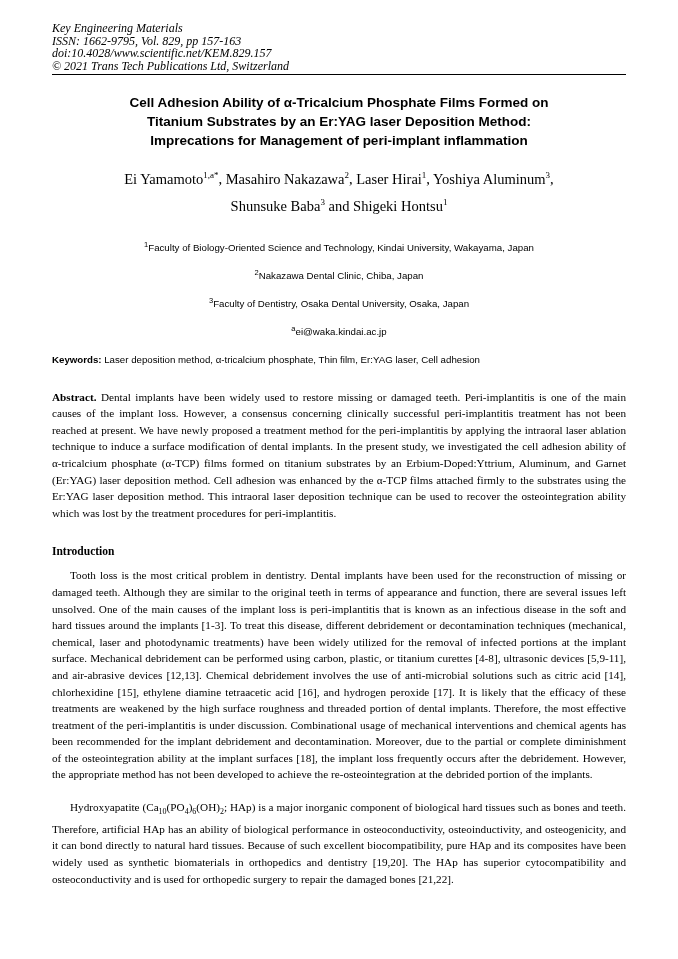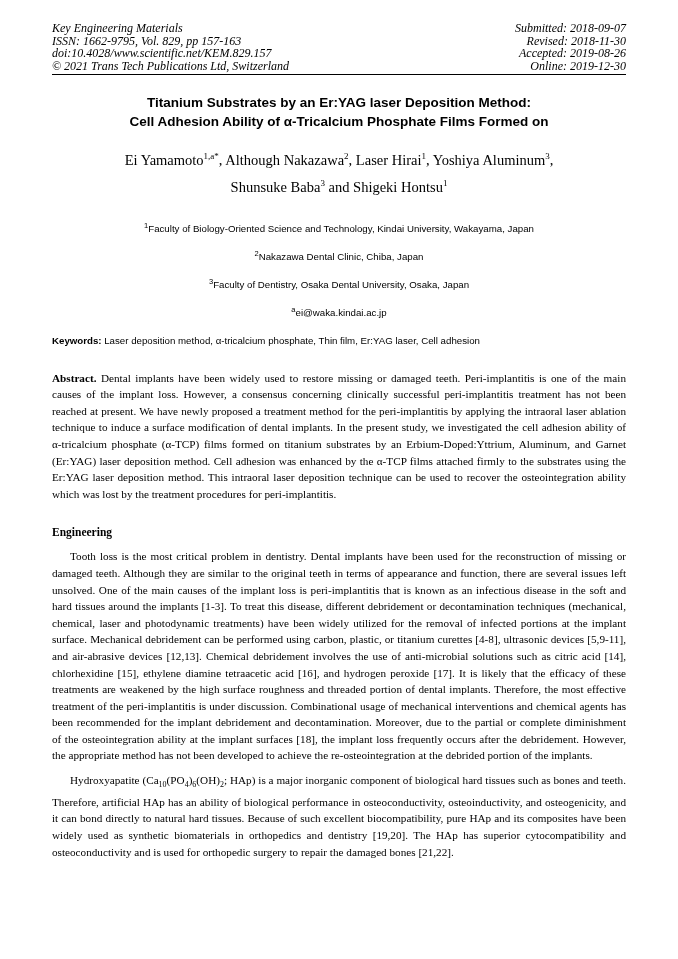--- a/index.html
+++ b/index.html
@@ -112,55 +112,50 @@
     margin-top: 8px;
     font-size: 11.2px;
     line-height: 16.6px;
     text-align: justify;
   }
   .body-text p {
     margin: 0;
     text-indent: 18px;
   }
   .body-text p + p {
-    margin-top: 8px;
+    margin-top: 16px;
   }
   sub {
     font-size: 8px;
     vertical-align: sub;
   }
 </style>
 </head>
 <body>
 
 <div class="page">
 
   <div class="header">
     <div class="header-left">
       <div>Key Engineering Materials</div>
       <div>ISSN: 1662-9795, Vol. 829, pp 157-163</div>
       <div>doi:10.4028/www.scientific.net/KEM.829.157</div>
       <div>© 2021 Trans Tech Publications Ltd, Switzerland</div>
     </div>
-    <div class="header-right">
-      <div>Submitted: 2018-09-07</div>
-      <div>Revised: 2018-11-30</div>
-      <div>Accepted: 2019-08-26</div>
-      <div>Online: 2019-12-30</div>
-    </div>
   </div>
 
   <div class="title">
+    <span class="title-line">Cell Adhesion Ability of α-Tricalcium Phosphate Films Formed on</span>
     <span class="title-line">Titanium Substrates by an Er:YAG laser Deposition Method:</span>
-    <span class="title-line">Cell Adhesion Ability of α-Tricalcium Phosphate Films Formed on</span>
+    <span class="title-line">Imprecations for Management of peri-implant inflammation</span>
   </div>
 
   <div class="authors">
     <div>
-      <span>Ei Yamamoto</span><sup>1,a*</sup><span>, Although Nakazawa</span><sup>2</sup><span>, Laser Hirai</span><sup>1</sup><span>, Yoshiya Aluminum</span><sup>3</sup><span>,</span>
+      <span>Ei Yamamoto</span><sup>1,a*</sup><span>, Masahiro Nakazawa</span><sup>2</sup><span>, Laser Hirai</span><sup>1</sup><span>, Yoshiya Aluminum</span><sup>3</sup><span>,</span>
     </div>
     <div>
       <span>Shunsuke Baba</span><sup>3</sup><span> and Shigeki Hontsu</span><sup>1</sup>
     </div>
   </div>
 
   <div class="affiliations">
     <span class="aff-line"><sup>1</sup><span>Faculty of Biology-Oriented Science and Technology, Kindai University, Wakayama, Japan</span></span>
     <span class="aff-line"><sup>2</sup><span>Nakazawa Dental Clinic, Chiba, Japan</span></span>
     <span class="aff-line"><sup>3</sup><span>Faculty of Dentistry, Osaka Dental University, Osaka, Japan</span></span>
@@ -168,19 +163,19 @@
   </div>
 
   <div class="keywords">
     <span class="kw-label">Keywords:</span><span> Laser deposition method, α-tricalcium phosphate, Thin film, Er:YAG laser, Cell adhesion</span>
   </div>
 
   <div class="abstract">
     <span class="ab-label">Abstract.</span><span> Dental implants have been widely used to restore missing or damaged teeth. Peri-implantitis is one of the main causes of the implant loss. However, a consensus concerning clinically successful peri-implantitis treatment has not been reached at present. We have newly proposed a treatment method for the peri-implantitis by applying the intraoral laser ablation technique to induce a surface modification of dental implants. In the present study, we investigated the cell adhesion ability of α-tricalcium phosphate (α-TCP) films formed on titanium substrates by an Erbium-Doped:Yttrium, Aluminum, and Garnet (Er:YAG) laser deposition method. Cell adhesion was enhanced by the α-TCP films attached firmly to the substrates using the Er:YAG laser deposition method. This intraoral laser deposition technique can be used to recover the osteointegration ability which was lost by the treatment procedures for peri-implantitis.</span>
   </div>
 
-  <div class="section-heading">Engineering</div>
+  <div class="section-heading">Introduction</div>
   <div class="body-text">
     <p>Tooth loss is the most critical problem in dentistry. Dental implants have been used for the reconstruction of missing or damaged teeth. Although they are similar to the original teeth in terms of appearance and function, there are several issues left unsolved. One of the main causes of the implant loss is peri-implantitis that is known as an infectious disease in the soft and hard tissues around the implants [1-3]. To treat this disease, different debridement or decontamination techniques (mechanical, chemical, laser and photodynamic treatments) have been widely utilized for the removal of infected portions at the implant surface. Mechanical debridement can be performed using carbon, plastic, or titanium curettes [4-8], ultrasonic devices [5,9-11], and air-abrasive devices [12,13]. Chemical debridement involves the use of anti-microbial solutions such as citric acid [14], chlorhexidine [15], ethylene diamine tetraacetic acid [16], and hydrogen peroxide [17]. It is likely that the efficacy of these treatments are weakened by the high surface roughness and threaded portion of dental implants. Therefore, the most effective treatment of the peri-implantitis is under discussion. Combinational usage of mechanical interventions and chemical agents has been recommended for the implant debridement and decontamination. Moreover, due to the partial or complete diminishment of the osteointegration ability at the implant surfaces [18], the implant loss frequently occurs after the debridement. However, the appropriate method has not been developed to achieve the re-osteointegration at the debrided portion of the implants.</p>
     <p><span>Hydroxyapatite (Ca</span><sub>10</sub><span>(PO</span><sub>4</sub><span>)</span><sub>6</sub><span>(OH)</span><sub>2</sub><span>; HAp) is a major inorganic component of biological hard tissues such as bones and teeth. Therefore, artificial HAp has an ability of biological performance in osteoconductivity, osteoinductivity, and osteogenicity, and it can bond directly to natural hard tissues. Because of such excellent biocompatibility, pure HAp and its composites have been widely used as synthetic biomaterials in orthopedics and dentistry [19,20]. The HAp has superior cytocompatibility and osteoconductivity and is used for orthopedic surgery to repair the damaged bones [21,22].</span></p>
   </div>
 
 </div>
 
 </body></html>

